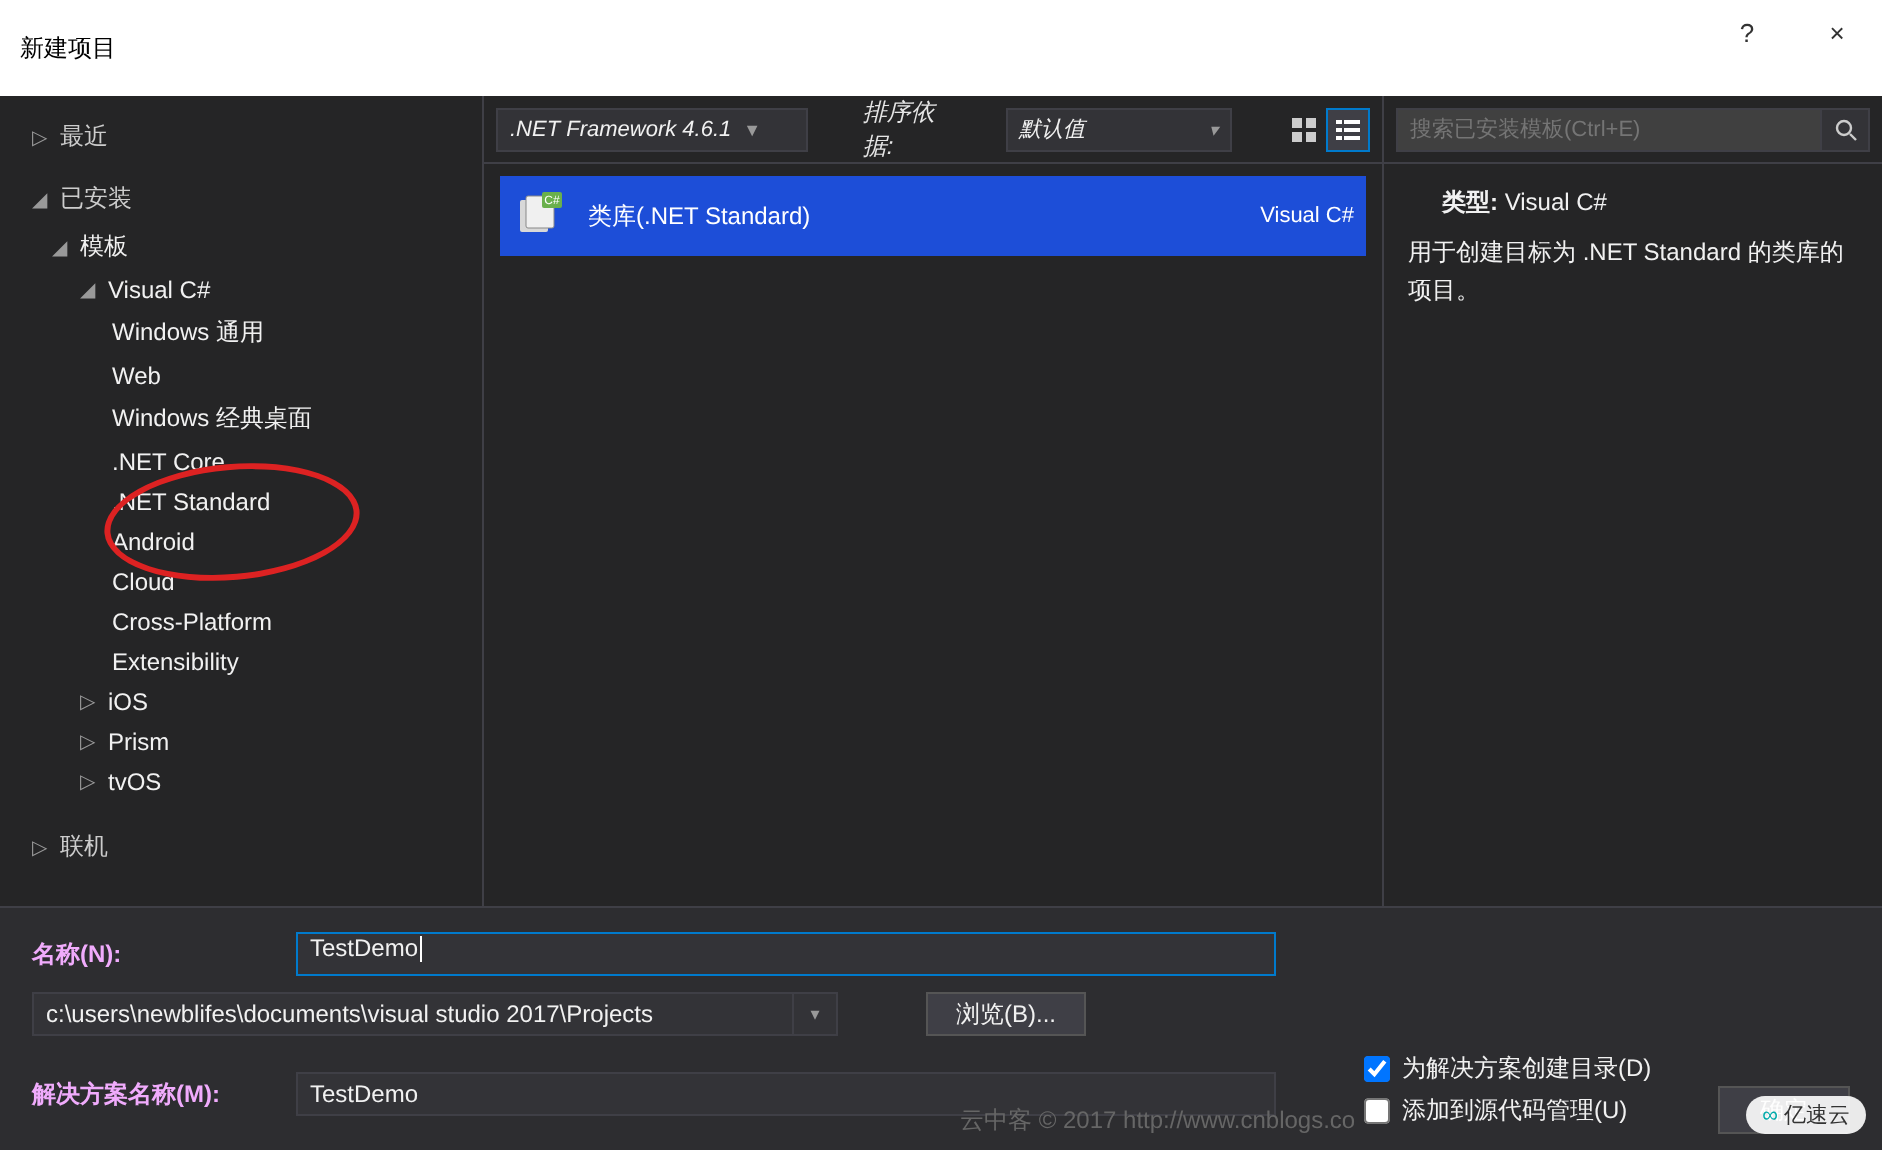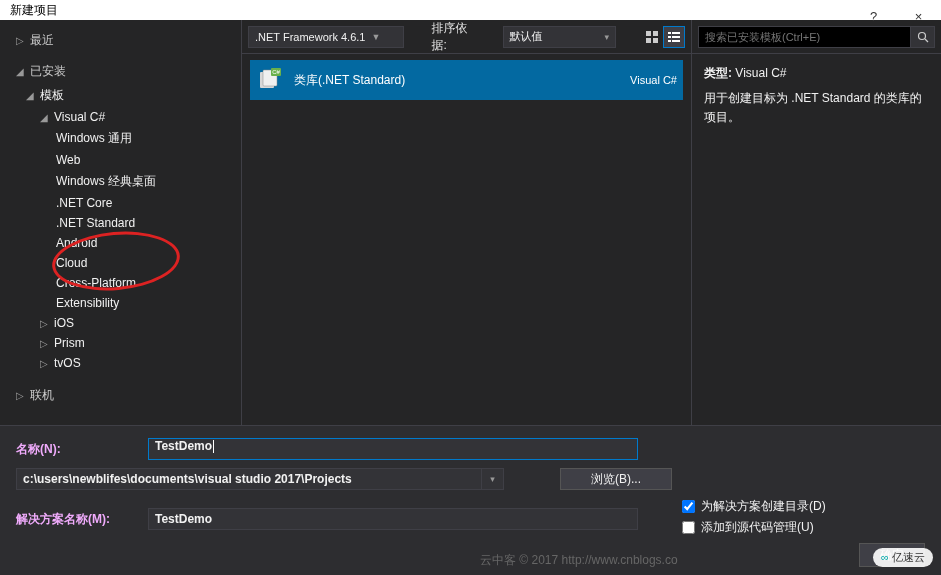--- a/index.html
+++ b/index.html
@@ -1,63 +1,63 @@
 <!DOCTYPE html>
 <html><head>
 <meta charset="utf-8">
 <style>
 * { margin: 0; padding: 0; box-sizing: border-box; font-family: "Microsoft YaHei", "Segoe UI", sans-serif; }
 body { background: #2d2d30; color: #f1f1f1; width: 941px; height: 575px; overflow: hidden; position: relative; }
 
-.titlebar { height: 20px; background: #fff; display: flex; align-items: center; padding: 0 10px; color: #000; font-size: 12px; position: relative; }
+.titlebar { height: 48px; background: #fff; display: flex; align-items: center; padding: 0 10px; color: #000; font-size: 12px; position: relative; }
 .titlebar-buttons { position: absolute; right: 0; top: 0; display: flex; height: 32px; }
 .titlebar-btn { width: 45px; display: flex; align-items: center; justify-content: center; font-size: 13px; color: #333; }
 
 .main { display: flex; height: 405px; background: #252526; }
 .sidebar { width: 242px; background: #252526; padding: 8px 0; overflow-y: auto; border-right: 1px solid #3f3f46; }
 .side-head { padding: 4px 16px; font-size: 12px; color: #ccc; display: flex; align-items: center; cursor: pointer; }
 .side-head.section { font-weight: normal; }
 .tri { display: inline-block; width: 8px; margin-right: 6px; font-size: 10px; color: #999; }
 .side-item { padding: 3px 16px 3px 56px; font-size: 12px; color: #f1f1f1; cursor: pointer; white-space: nowrap; }
 .side-sub2 { padding-left: 46px; }
 .indent-vcs { padding: 3px 16px 3px 40px; font-size: 12px; display: flex; align-items: center; cursor: pointer; }
 .lvl-template { padding: 3px 16px 3px 26px; font-size: 12px; display: flex; align-items: center; cursor: pointer; }
 
 .center { flex: 1; background: #252526; display: flex; flex-direction: column; }
-.toolbar { height: 34px; display: flex; align-items: center; padding: 0 6px; gap: 21px; border-bottom: 1px solid #3f3f46; }
+.toolbar { height: 34px; display: flex; align-items: center; padding: 0 6px; gap: 21px; border-bottom: 1px solid #3f3f46; font-style: italic; }
 .combo { background: #333337; border: 1px solid #3f3f46; color: #f1f1f1; font-size: 11px; height: 22px; display: flex; align-items: center; padding: 0 6px; position: relative; }
 .combo .arrow { margin-left: 6px; font-size: 9px; color: #999; }
 .sort-label { font-size: 12px; color: #e5e5e5; margin-left: 6px; }
 .view-btns { display: flex; margin-left: 4px; }
 .view-btn { width: 22px; height: 22px; display: flex; align-items: center; justify-content: center; color: #ccc; border: 1px solid transparent; }
 .view-btn.active { border: 1px solid #007acc; background: #3f3f46; }
 
 .template-list { flex: 1; padding: 6px 8px; }
 .template-row { display: flex; align-items: center; padding: 6px; font-size: 12px; color: #f1f1f1; }
-.template-row.selected { background: #0369a1; color: #fff; }
+.template-row.selected { background: #1d4ed8; color: #fff; }
 .template-icon { width: 28px; height: 28px; margin-right: 10px; display: flex; align-items: center; justify-content: center; }
 .template-name { flex: 1; }
 .template-lang { color: #fff; font-size: 11px; }
 
 .right-panel { width: 250px; background: #252526; border-left: 1px solid #3f3f46; display: flex; flex-direction: column; }
 .search-box { height: 34px; border-bottom: 1px solid #3f3f46; display: flex; align-items: center; padding: 0 6px; }
-.search-input { flex: 1; background: #000000; border: 1px solid #3f3f46; color: #999; font-size: 11px; height: 22px; padding: 0 6px; }
+.search-input { flex: 1; background: #404040; border: 1px solid #3f3f46; color: #999; font-size: 11px; height: 22px; padding: 0 6px; }
 .search-icon { width: 24px; height: 22px; display: flex; align-items: center; justify-content: center; color: #ccc; background: #333337; border: 1px solid #3f3f46; border-left: none; }
 .desc-area { padding: 10px 12px; font-size: 12px; color: #f1f1f1; line-height: 1.6; }
-.desc-label { margin-bottom: 6px; }
+.desc-label { margin-bottom: 6px; margin-left: 17px; }
 
 .bottom { background: #2d2d30; padding: 12px 16px; border-top: 1px solid #3f3f46; }
 .form-row { display: flex; align-items: center; margin-bottom: 8px; font-size: 12px; }
 .form-label { width: 132px; color: #f0abfc; font-weight: bold; }
-.form-input { background: #333337; border: 1px solid #3f3f46; color: #f1f1f1; font-size: 12px; height: 22px; padding: 0 6px; font-weight: bold; }
+.form-input { background: #333337; border: 1px solid #3f3f46; color: #f1f1f1; font-size: 12px; height: 22px; padding: 0 6px; }
 .form-input.focused { border: 1px solid #007acc; width: 490px; }
-.form-input.wide { width: 466px; }
+.form-input.wide { width: 381px; }
 .form-input.wide2 { width: 490px; }
 .dropdown-btn { width: 22px; height: 22px; background: #333337; border: 1px solid #3f3f46; border-left: none; color: #999; display: flex; align-items: center; justify-content: center; font-size: 9px; }
-.browse-btn { margin-left: 56px; background: #3f3f46; border: 1px solid #555; color: #f1f1f1; font-size: 12px; height: 22px; padding: 0 30px; cursor: pointer; }
+.browse-btn { margin-left: 44px; background: #3f3f46; border: 1px solid #555; color: #f1f1f1; font-size: 12px; height: 22px; padding: 0 14px; cursor: pointer; }
 .check-row { display: flex; align-items: center; font-size: 12px; color: #f1f1f1; margin-bottom: 4px; }
 .check-row input { margin-right: 6px; }
 .right-checks { margin-left: 44px; }
 
 .footer-btns { position: absolute; bottom: 8px; right: 16px; display: flex; gap: 8px; }
 .footer-btn { background: #3f3f46; border: 1px solid #555; color: #f1f1f1; font-size: 12px; height: 24px; padding: 0 20px; cursor: pointer; }
 
 .circle-annotation { position: absolute; left: 52px; top: 232px; width: 128px; height: 58px; border: 3px solid #d22; border-radius: 50%; pointer-events: none; transform: rotate(-5deg); }
 
 .watermark { position: absolute; bottom: 6px; left: 480px; font-size: 12px; color: #666; }

